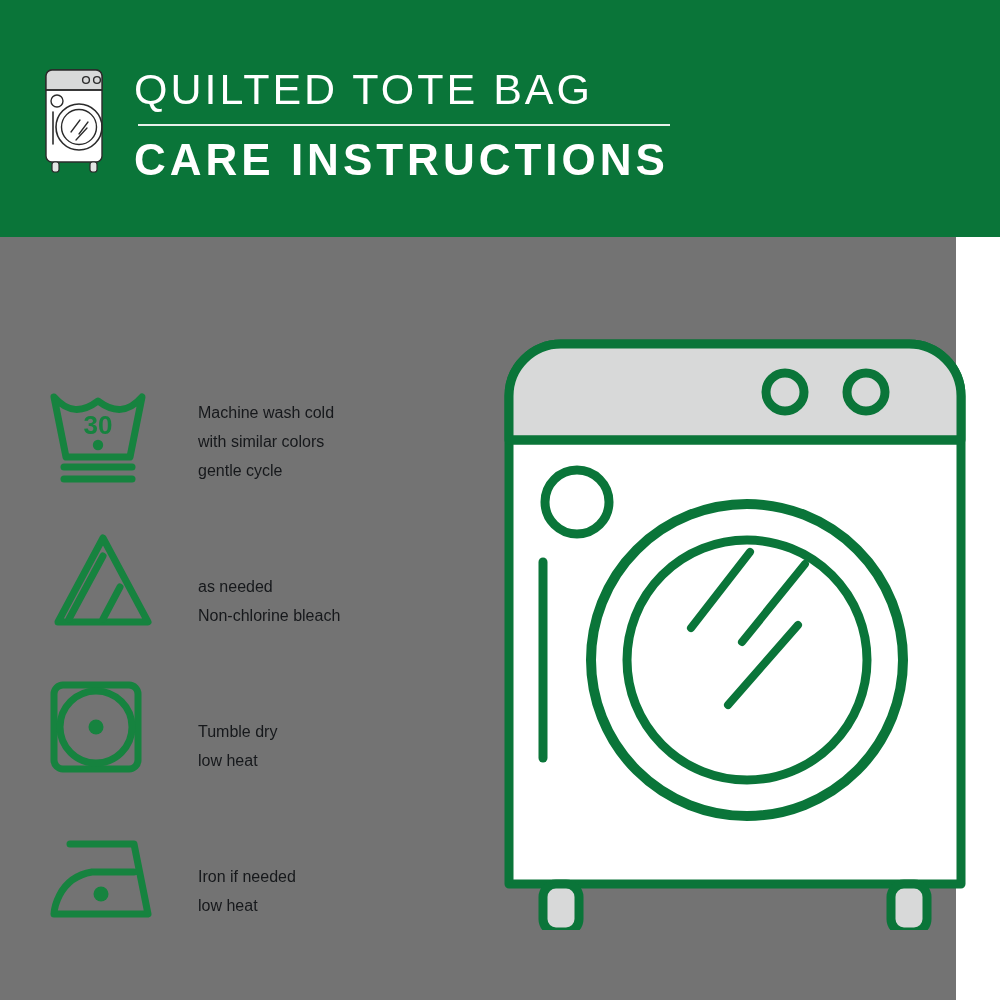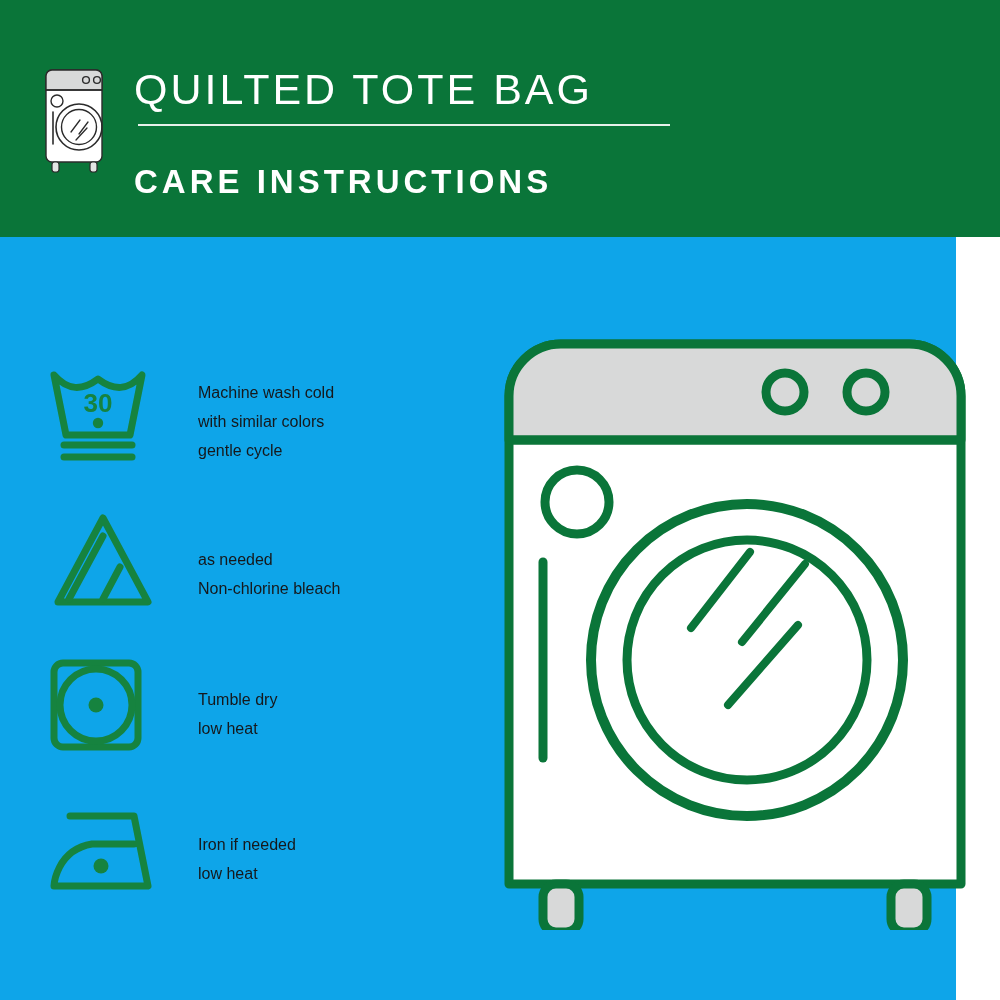--- a/index.html
+++ b/index.html
@@ -11,21 +11,21 @@
     height: 1000px;
     background: #ffffff;
     font-family: "Liberation Sans", sans-serif;
     overflow: hidden;
     position: relative;
   }
   .page {
     position: relative;
     width: 956px;
     height: 1000px;
-    background: #0ea5e9;
+    background: #737373;
   }
 
   
   .header {
     position: absolute;
     left: 0;
     top: 0;
     width: 1000px;
     height: 237px;
     background: #0a7539;
@@ -61,40 +61,39 @@
     padding-bottom: 4px;
   }
   .title-rule {
     width: 532px;
     height: 2px;
     background: #e8f0ea;
     margin: 6px 0 8px 4px;
   }
   .title-sub {
     color: #ffffff;
-    font-size: 33px;
+    font-size: 44px;
     line-height: 52px;
     font-weight: 700;
     letter-spacing: 4.0px;
     white-space: nowrap;
     font-family: "Liberation Sans", sans-serif;
-    margin-top: 22px;
   }
 
   
   .care-list {
     position: absolute;
     left: 48px;
     top: 340px;
     width: 430px;
   }
   .care-row {
     display: flex;
     flex-direction: row;
-    align-items: center;
+    align-items: flex-end;
     height: 145px;
   }
   .care-symbol {
     width: 120px;
     flex: 0 0 120px;
     display: flex;
     align-items: flex-start;
     justify-content: flex-start;
     padding-top: 4px;
   }

